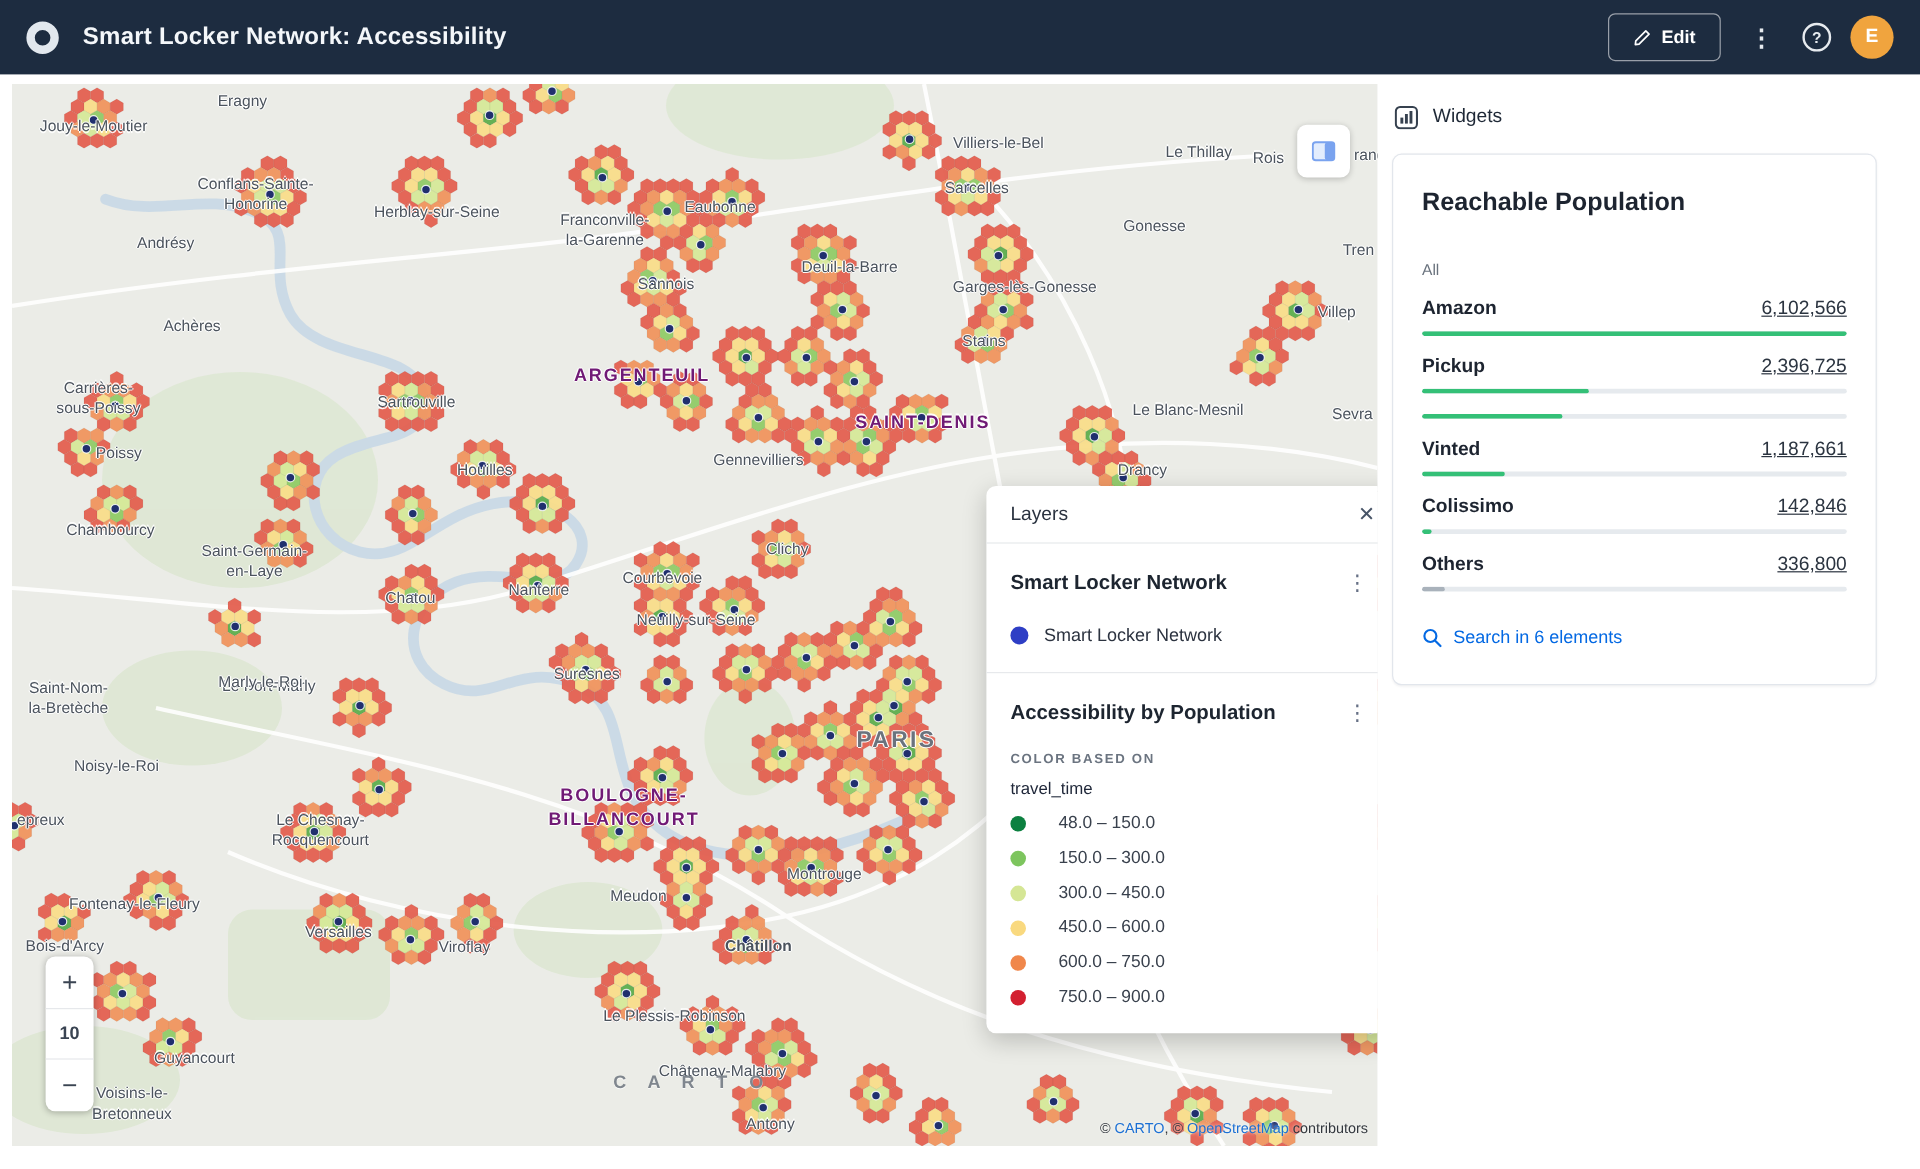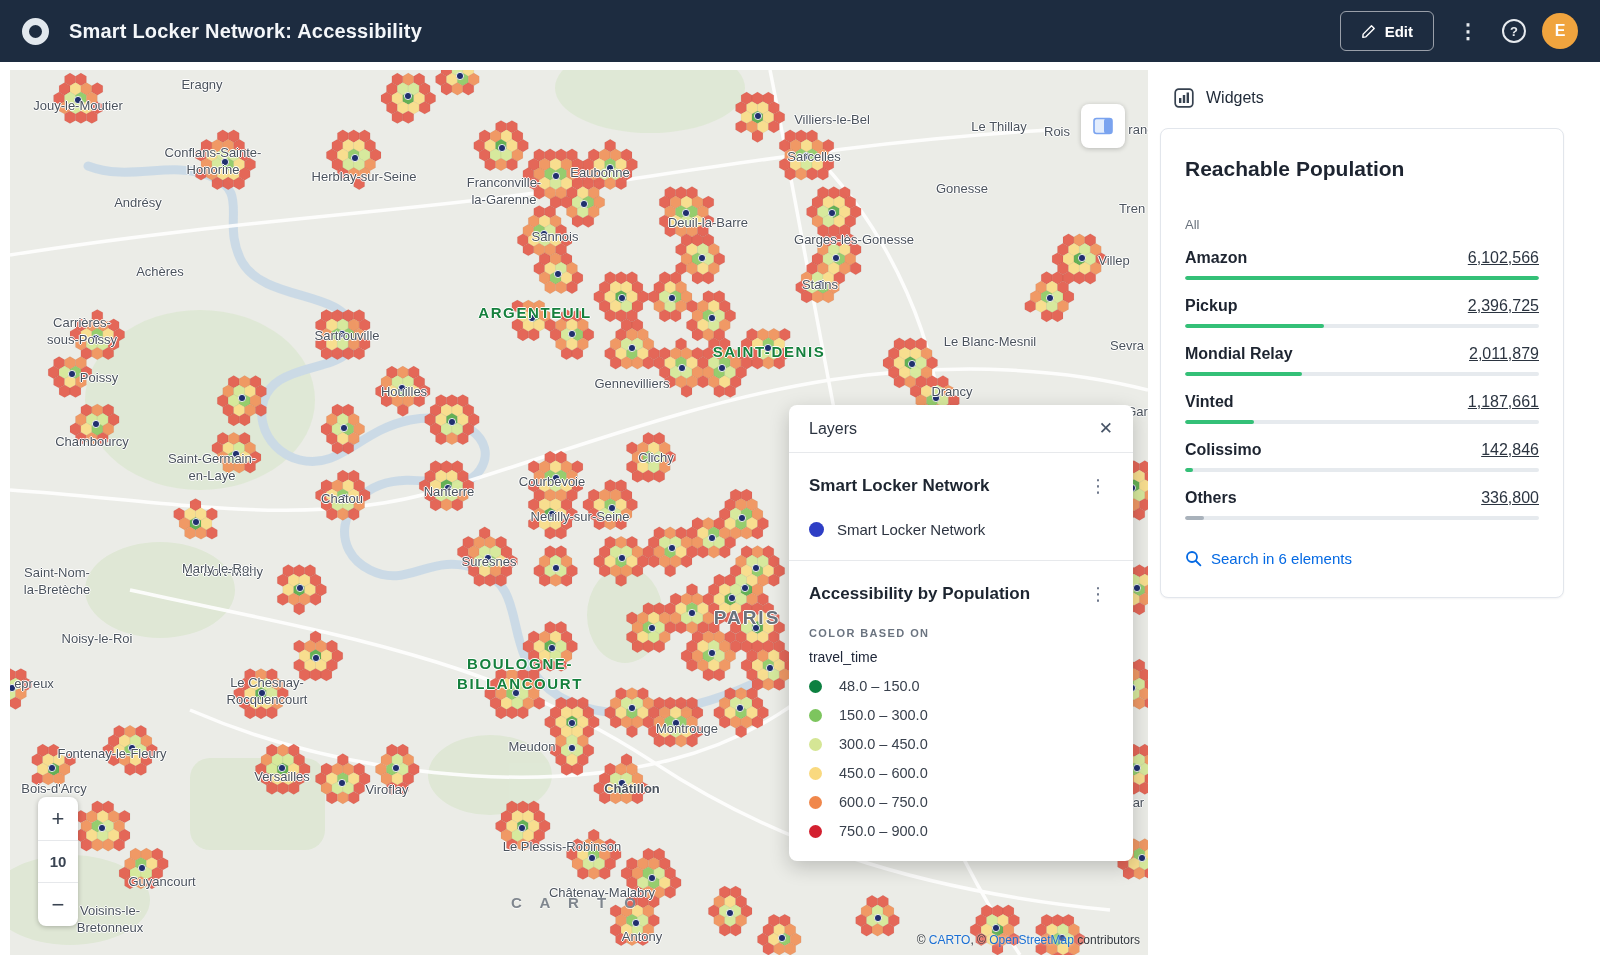--- a/index.html
+++ b/index.html
@@ -26,21 +26,21 @@
 
   
   .map { position:absolute; left:10px; top:70px; width:1138px; height:885px;
     background:#ebece7; overflow:hidden; cursor:grab; }
   .map svg.base { position:absolute; left:0; top:0; }
   .labels { position:absolute; left:0; top:0; width:100%; height:100%; z-index:2; pointer-events:none; }
   .mlabel { position:absolute; transform:translate(-50%,-50%); font-size:13px; color:#4b535d;
     font-weight:500; white-space:pre-line; text-align:center; line-height:1.3;
     text-shadow:0 1px 0 rgba(255,255,255,.95),0 -1px 0 rgba(255,255,255,.95),
       1px 0 0 rgba(255,255,255,.95),-1px 0 0 rgba(255,255,255,.95); }
-  .mlabel.city { font-size:15px; letter-spacing:1.6px; color:#15803d; font-weight:700; }
+  .mlabel.city { font-size:15px; letter-spacing:1.6px; color:#701a75; font-weight:700; }
   .mlabel.metro { font-size:19px; letter-spacing:2px; color:#6b737d; font-weight:700; }
   .watermark { position:absolute; left:567px; top:832px; transform:translate(-50%,-50%);
     font-size:15px; letter-spacing:7px; color:#7f868e; font-weight:700; z-index:2;
     text-shadow:0 1px 0 rgba(255,255,255,.8); pointer-events:none; }
 
   .map-toggle { position:absolute; left:1071px; top:34px; width:44px; height:44px; z-index:3;
     background:#fff; border:none; border-radius:8px; box-shadow:0 1px 5px rgba(0,0,0,.22);
     display:flex; align-items:center; justify-content:center; cursor:pointer; }
 
   .zoomctl { position:absolute; left:28px; top:727px; width:40px; z-index:3; background:#fff;
@@ -49,42 +49,42 @@
     font-size:22px; color:#3a4452; cursor:pointer; font-family:inherit; }
   .zlevel { width:40px; height:43px; display:flex; align-items:center; justify-content:center;
     font-size:15px; font-weight:600; color:#3a4452;
     border-top:1px solid #e6e8eb; border-bottom:1px solid #e6e8eb; }
 
   .attrib { position:absolute; right:8px; bottom:8px; z-index:3; font-size:12px; color:#33383e;
     text-shadow:0 0 3px rgba(255,255,255,.9); }
   .attrib a { color:#1a6fd4; text-decoration:none; cursor:pointer; }
 
   
-  .layers { position:absolute; left:779px; top:335px; width:344px; z-index:5; background:#fff;
+  .layers { position:absolute; left:812px; top:335px; width:344px; z-index:5; background:#fff;
     border-radius:8px; box-shadow:0 6px 20px rgba(0,0,0,.20); }
   .lp-head { display:flex; align-items:center; justify-content:space-between;
     padding:13px 20px; border-bottom:1px solid #e7e9ec; }
   .lp-head .lp-title { font-size:16px; color:#2b3340; font-weight:500; }
   .xbtn { background:none; border:none; font-size:17px; color:#475467; cursor:pointer; }
   .lp-sec { padding:20px 20px 22px 20px; }
   .lp-sec + .lp-sec { border-top:1px solid #e7e9ec; }
   .sec-row { display:flex; align-items:center; justify-content:space-between; }
   .sec-title { font-size:17px; font-weight:700; color:#1d2530; }
   .sec-kebab { background:none; border:none; font-size:18px; color:#667085; cursor:pointer; padding:2px 6px; }
   .litem { display:flex; align-items:center; gap:13px; margin-top:22px; font-size:15px; color:#2c3340; }
   .ldot-big { width:15px; height:15px; border-radius:50%; flex:0 0 auto; }
   .cbo { margin-top:20px; font-size:11px; font-weight:700; letter-spacing:1.4px; color:#6b7480; }
   .field { margin-top:10px; font-size:14px; color:#20283a; }
   .legend { margin-top:7px; }
-  .lrow { display:flex; align-items:center; gap:17px; margin-top:13px; font-size:14.5px; color:#39414d; }
+  .lrow { display:flex; align-items:center; gap:27px; margin-top:13px; font-size:14.5px; color:#39414d; }
   .ldot { width:13px; height:13px; border-radius:50%; flex:0 0 auto; }
 
   
   .sidebar { position:absolute; left:1148px; top:62px; width:452px; height:912px; background:#fff; }
-  .sb-head { display:flex; align-items:center; gap:12px; padding:26px 0 0 26px; }
+  .sb-head { display:flex; align-items:center; gap:12px; padding:26px 0 0 14px; }
   .sb-head .sb-title { font-size:16px; font-weight:500; color:#1e2836; }
   .card { margin:20px 36px 0 12px; background:#fff; border:1px solid #e2e6ec; border-radius:8px;
     box-shadow:0 1px 2px rgba(16,24,40,.05); padding:28px 24px 30px 24px; }
   .card-title { font-size:21px; font-weight:700; color:#1d2430; }
   .card-scope { margin-top:36px; font-size:13px; color:#69727d; }
   .wrow { margin-top:17px; }
   .wtop { display:flex; justify-content:space-between; align-items:baseline; }
   .wname { font-size:16px; font-weight:700; color:#1d2430; }
   .wval { font-size:16px; color:#2b3440; font-variant-numeric:tabular-nums;text-decoration:underline; }
   .wtrack { margin-top:9px; height:4px; border-radius:2px; background:#e6eaee; overflow:hidden; }
@@ -1954,24 +1954,20 @@
         <div class="wrow">
           <div class="wtop">
             <span class="wname">Pickup</span>
             <span class="wval">2,396,725</span>
           </div>
           <div class="wtrack">
             <div class="wfill" style="width: 39.3%; background: rgb(52, 192, 119);"></div>
           </div>
         </div>
         <div class="wrow">
-          <div class="wtop">
-            <span class="wname">Mondial Relay</span>
-            <span class="wval">2,011,879</span>
-          </div>
           <div class="wtrack">
             <div class="wfill" style="width: 33%; background: rgb(52, 192, 119);"></div>
           </div>
         </div>
         <div class="wrow">
           <div class="wtop">
             <span class="wname">Vinted</span>
             <span class="wval">1,187,661</span>
           </div>
           <div class="wtrack">

